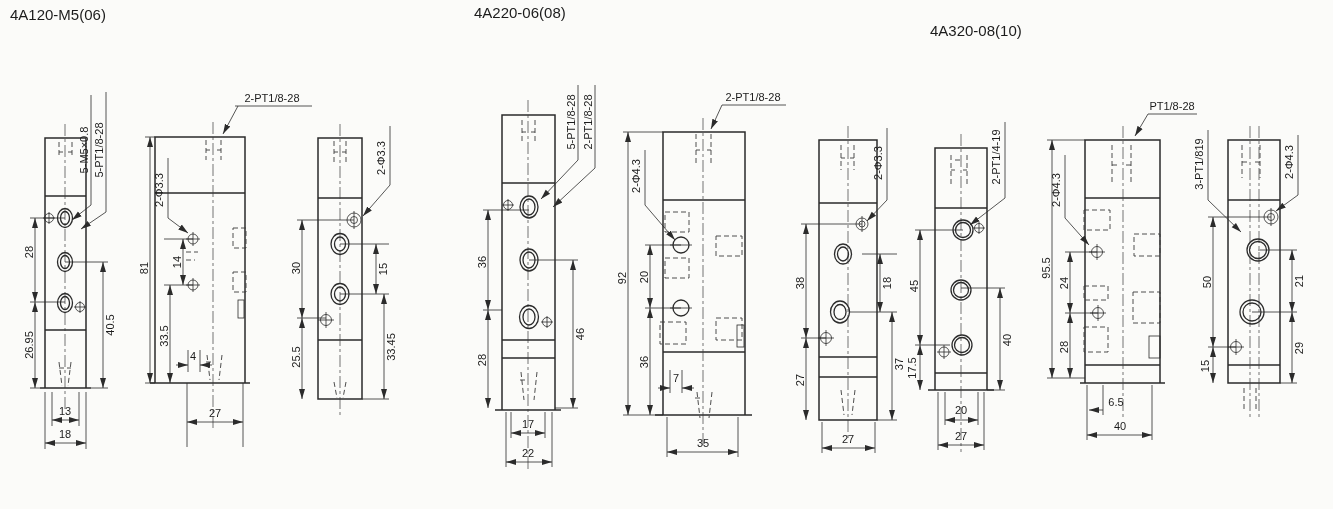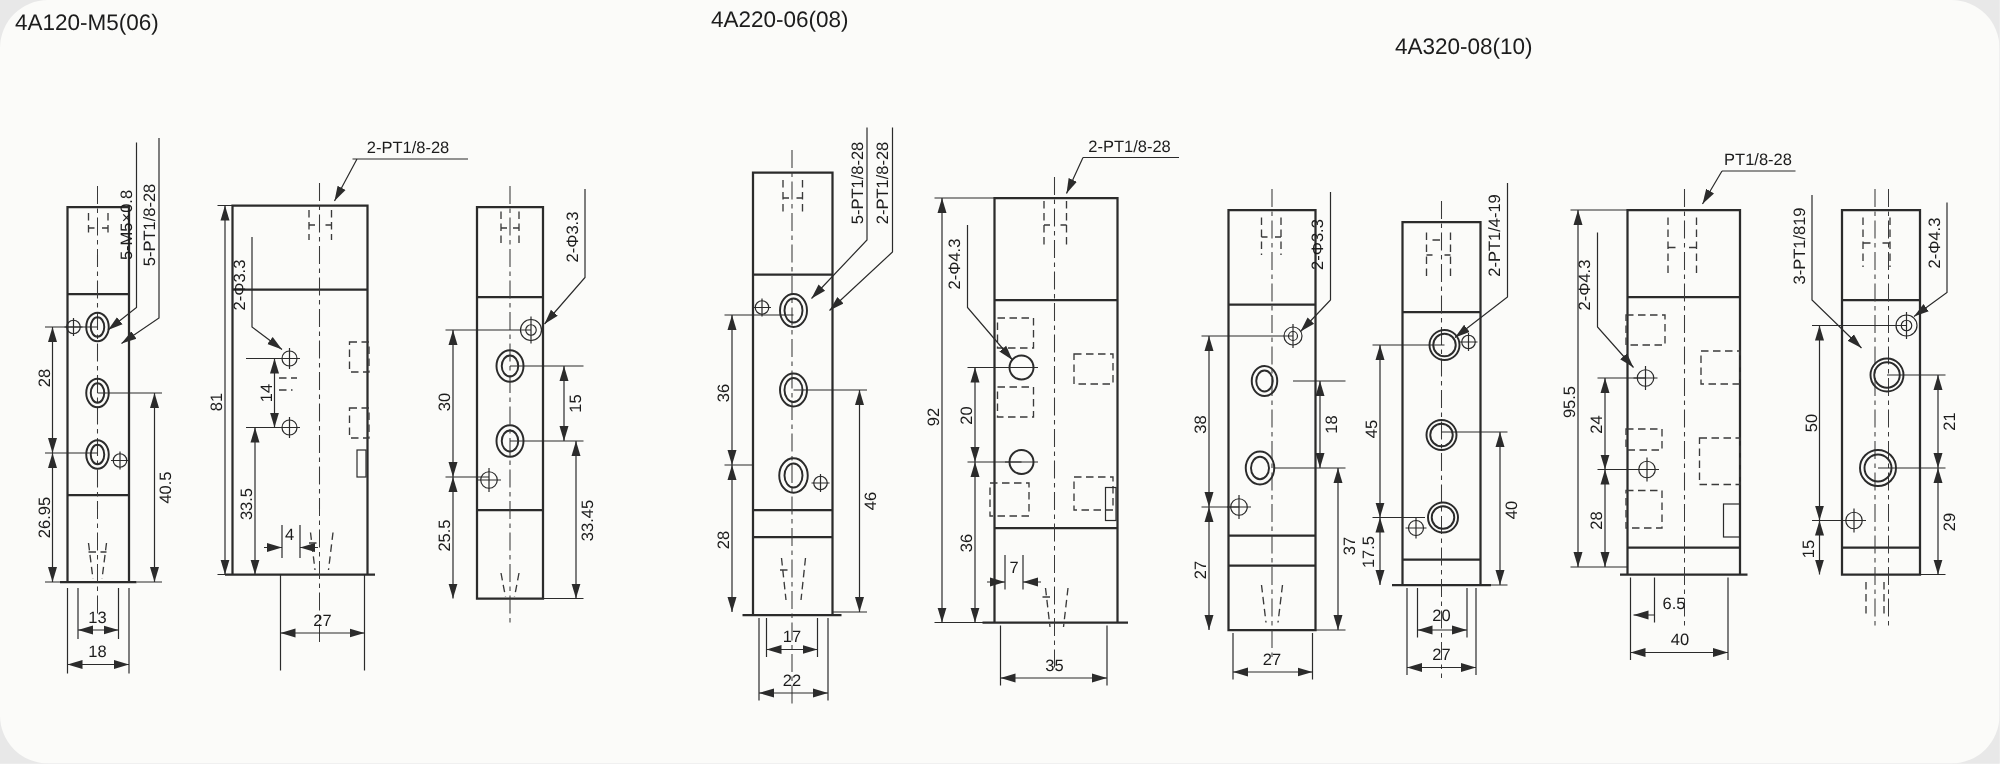--- a/index.html
+++ b/index.html
@@ -1,17 +1,17 @@
 <!DOCTYPE html>
 <html><head>
 <meta charset="utf-8">
 <style>
   html,body{margin:0;padding:0;background:#e8e8e8;}
   .canvas{position:relative;width:1333px;height:509px;background:#fbfbf9;overflow:hidden;
-          font-family:"Liberation Sans",sans-serif;border-radius:32px;}
+          font-family:"Liberation Sans",sans-serif;}
   svg{position:absolute;left:0;top:0;}
   svg text{font-family:"Liberation Sans",sans-serif;fill:#1c1c1c;}
   .title{font-size:15px;}
   .dim{font-size:11px;}
   .port{font-size:11px;}
   .b{stroke:#2b2b2b;stroke-width:1.5;fill:none;}
   .t{stroke:#2b2b2b;stroke-width:0.8;fill:none;}
   .h{stroke:#2b2b2b;stroke-width:1.3;fill:none;}
   .d{stroke:#3a3a3a;stroke-width:0.9;fill:none;stroke-dasharray:5 3;}
   .c{stroke:#3a3a3a;stroke-width:0.7;fill:none;stroke-dasharray:12 3 3 3;}

